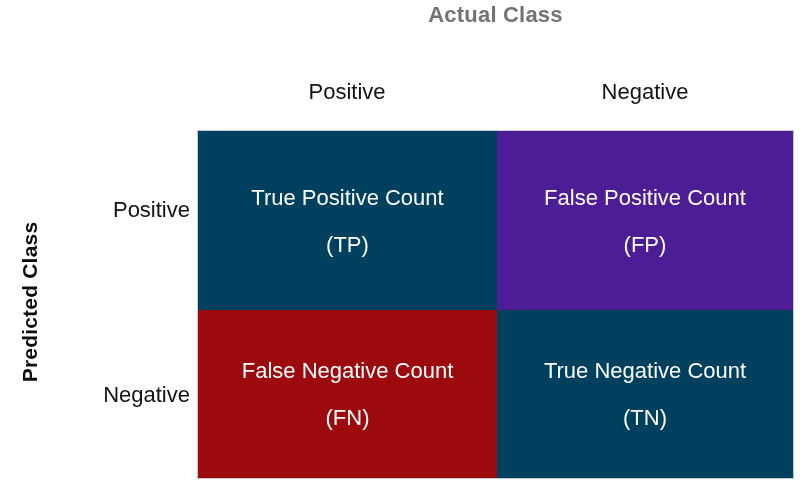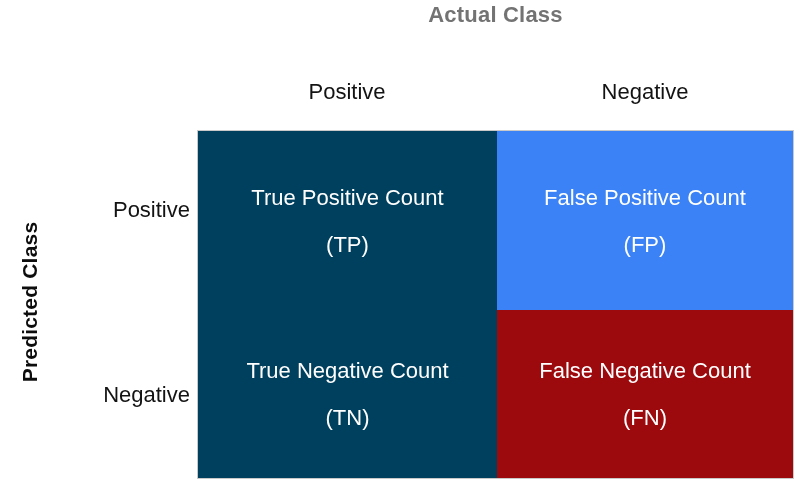--- a/index.html
+++ b/index.html
@@ -131,30 +131,30 @@
 
   <div class="row-header row-1">Negative</div>
 
   <div class="matrix">
 
     <div class="cell" id="cell-0" style="background: rgb(0, 64, 95); color: rgb(255, 255, 255);">
       <span class="cell-line1">True Positive Count</span>
       <span class="cell-line2">(TP)</span>
     </div>
 
-    <div class="cell" id="cell-1" style="background: #3b82f6; color: rgb(255, 255, 255); align-items: center;">
+    <div class="cell" id="cell-1" style="background: #4c1d95; color: rgb(255, 255, 255); align-items: center;">
       <span class="cell-line1">False Positive Count</span>
       <span class="cell-line2">(FP)</span>
+    </div>
+
+    <div class="cell" id="cell-2" style="background: rgb(157, 10, 14); color: rgb(255, 255, 255);">
+      <span class="cell-line1">False Negative Count</span>
+      <span class="cell-line2">(FN)</span>
     </div>
 
     <div class="cell" id="cell-3" style="background: rgb(0, 64, 95); color: rgb(255, 255, 255);">
       <span class="cell-line1">True Negative Count</span>
       <span class="cell-line2">(TN)</span>
     </div>
 
-    <div class="cell" id="cell-2" style="background: rgb(157, 10, 14); color: rgb(255, 255, 255);">
-      <span class="cell-line1">False Negative Count</span>
-      <span class="cell-line2">(FN)</span>
-    </div>
-
   </div>
 
 </div>
 
 </body></html>

